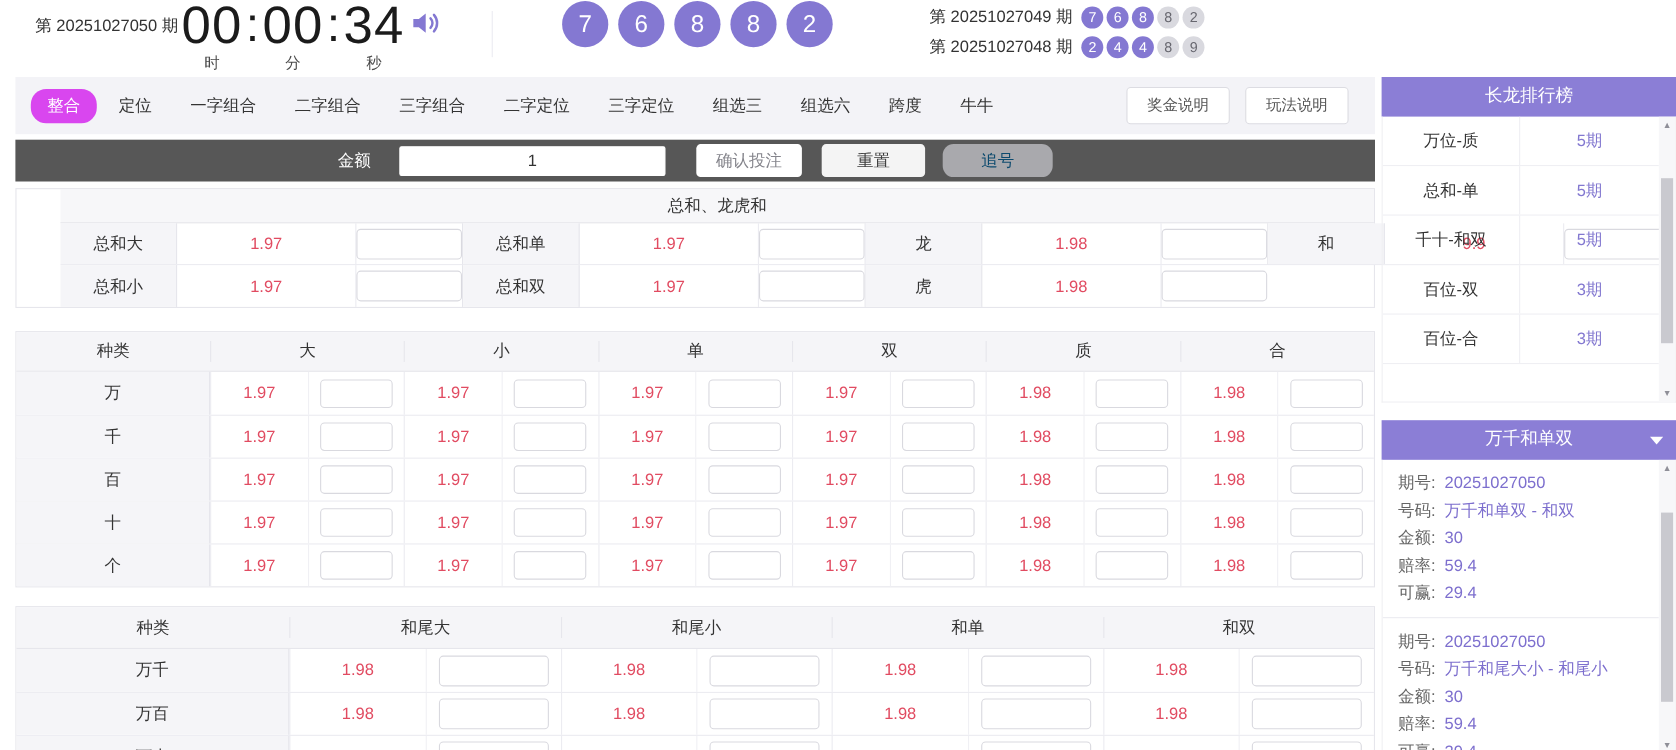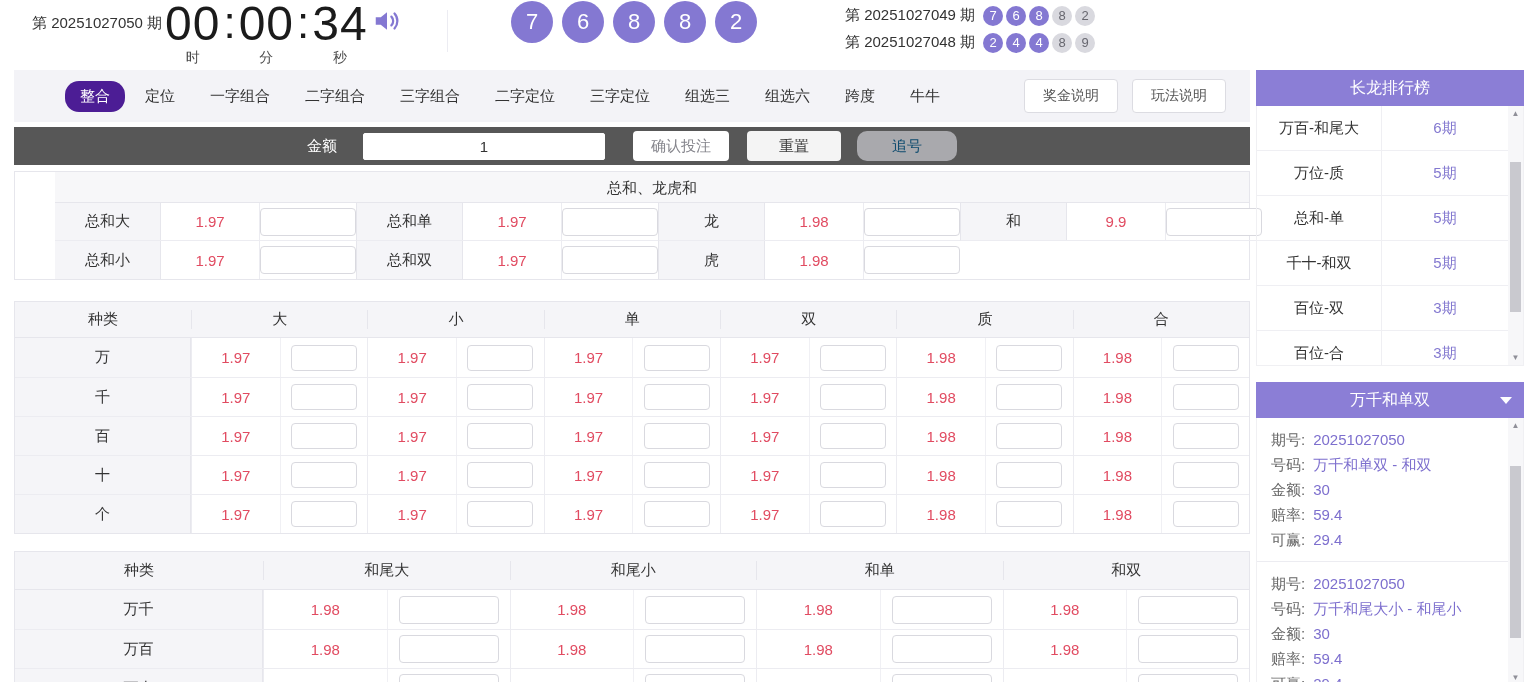--- a/index.html
+++ b/index.html
@@ -28,21 +28,21 @@
   .ball-sm.gray { background:#d9d9df; color:#67676f; }
 
   
   .layout { display:flex; margin-top:8px; padding-left:14px; }
   .main-panel { width:1236px; }
   .sidebar { width:268px; margin-left:6px; }
 
   
   .tab-bar { height:52px; background:#f3f3f7; display:flex; align-items:center; padding:0 24px 0 14px; }
   .tab { padding:6px 15px; margin-right:5px; font-size:15px; color:#333; cursor:pointer; border-radius:14px; }
-  .tab.active { background:#4c1d95; color:#fff;margin-left:37px; }
+  .tab.active { background:#d946ef; color:#fff; }
   .tab-spacer { flex:1; }
   .help-btn { background:#fff; border:1px solid #dcdce2; border-radius:4px; padding:7px 18px;
     font-size:14px; color:#555; margin-left:14px; cursor:pointer;
     font-family:"Liberation Sans","DejaVu Sans",sans-serif; }
 
   
   .toolbar { height:38px; margin-top:5px; background:#575757; display:flex; align-items:center; justify-content:center; }
   .amount-label { color:#fff; font-size:15px; margin-right:26px; }
   .amount-input { width:242px; height:27px; border:1px solid #fff; border-radius:2px; text-align:center;
     font-size:15px; color:#333; font-family:inherit; }
@@ -50,21 +50,21 @@
     font-family:"Liberation Sans","DejaVu Sans",sans-serif; }
   .tbtn.confirm { width:96px; background:#ffffff; color:#85858c; margin-left:28px; }
   .tbtn.reset { width:94px; background:#f4f4f4; color:#3a3a3a; margin-left:18px; }
   .tbtn.chase { width:100px; background:#a9a9ad; color:#0c4a6e; margin-left:16px;border-radius:10px; }
 
   
   .sum-section { margin-top:6px; border:1px solid #e6e6ec;padding-left:40px; }
   .sum-title { height:31px; line-height:31px; background:#f7f7f9; border-bottom:1px solid #e6e6ec;
     text-align:center; font-size:15px; color:#333; }
   .sum-grid { display:grid; grid-template-columns:repeat(4,1fr); }
-  .sum-cell { display:flex; height:38px; border-left:1px solid #e6e6ec; }
+  .sum-cell { display:flex; height:38px; border-left:1px solid #e6e6ec;gap:32px; }
   .sum-cell:nth-child(4n+1) { border-left:none; }
   .sum-cell:nth-child(-n+4) { border-bottom:1px solid #ececf1; }
   .s-label { width:106px; background:#f5f5f8; border-right:1px solid #e6e6ec;
     display:flex; align-items:center; justify-content:center; }
   .s-odds { width:98px; display:flex; align-items:center; justify-content:center; color:#e14b61; }
   .s-inputwrap { flex:1; display:flex; align-items:center; justify-content:center; border-left:1px solid #ececf1; }
   .bet-input { border:1px solid #d9d9df; border-radius:4px; background:#fff; }
   .s-inputwrap .bet-input { width:96px; height:28px; }
 
   
@@ -587,24 +587,20 @@
     </section>
   </div>
 
   <aside class="sidebar">
 
     <div class="dragon-panel">
       <div class="side-header">长龙排行榜</div>
       <div class="dragon-list">
         <div>
 
-            <div class="dragon-row">
-              <span class="d-name">万百-和尾大</span>
-              <span class="d-count">6期</span>
-            </div>
 
             <div class="dragon-row">
               <span class="d-name">万位-质</span>
               <span class="d-count">5期</span>
             </div>
 
             <div class="dragon-row">
               <span class="d-name">总和-单</span>
               <span class="d-count">5期</span>
             </div>

